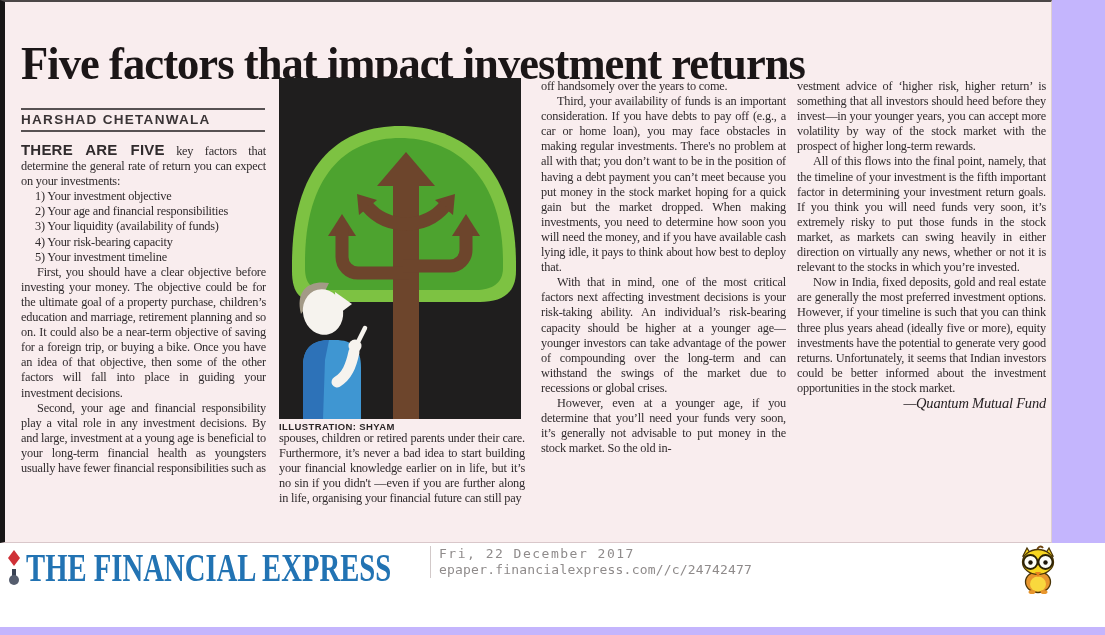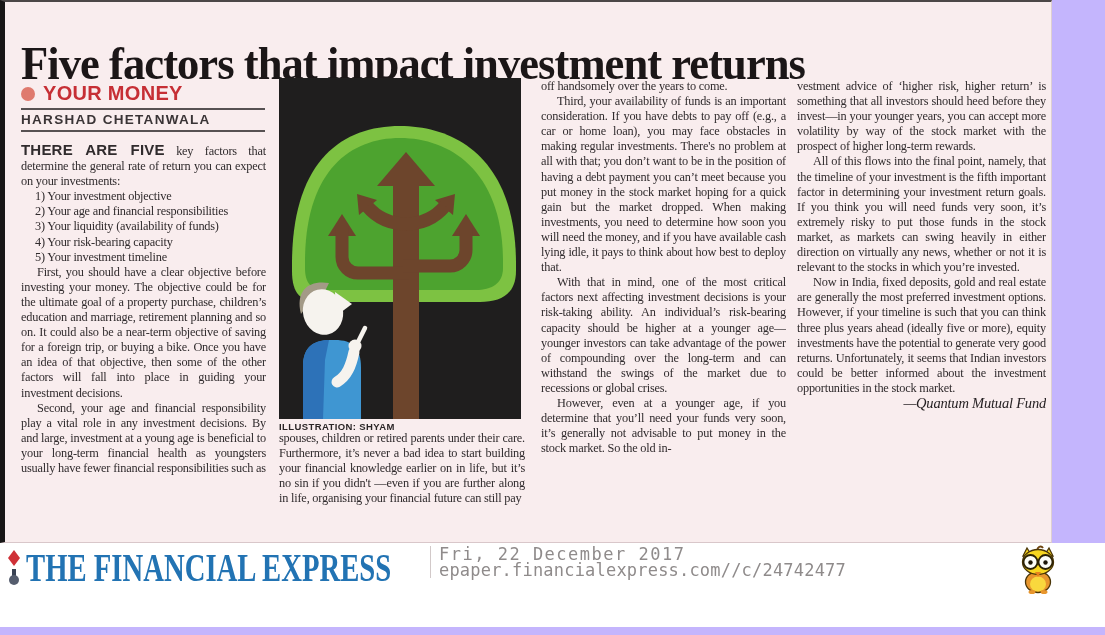--- a/index.html
+++ b/index.html
@@ -36,38 +36,34 @@
   .illo{position:absolute;left:274px;top:76px;width:242px;height:341px;}
   .credit{position:absolute;left:274px;top:419px;width:242px;
         font-size:9.5px;font-weight:bold;letter-spacing:.4px;color:#2b2627;}
   
   .footer{position:absolute;left:0;top:543px;width:1105px;height:84px;background:#ffffff;}
   .emblem{position:absolute;left:7px;top:5px;}
   .masthead{position:absolute;left:26px;top:0;height:48px;display:flex;align-items:center;
         font-family:"Liberation Serif",serif;font-weight:bold;font-size:41px;color:#2273b3;
         white-space:nowrap;transform:scaleX(.70);transform-origin:left center;}
   .pressinfo{position:absolute;left:430px;top:3px;padding-left:8px;border-left:1px solid #d2c9c9;
-        font-family:"DejaVu Sans Mono",monospace;font-size:17px;line-height:16px;color:#8f8b8b;}
+        font-family:"DejaVu Sans Mono",monospace;font-size:13px;line-height:16px;color:#8f8b8b;}
   .pressinfo .date{letter-spacing:1.5px;}
   .pressinfo .url{letter-spacing:.2px;}
   .owl{position:absolute;left:1012px;top:2px;}
 </style>
 </head>
 <body>
 
 <div class="page">
 
   <div class="clip">
 
     <h1 class="headline">Five factors that impact investment returns</h1>
 
-    <div class="kicker">
-      <span class="dot"></span>
-      <span class="lbl">YOUR MONEY</span>
-    </div>
     <div class="rule rule1"></div>
     <div class="byline">HARSHAD CHETANWALA</div>
     <div class="rule rule2"></div>
 
     <div class="col col1">
       <p><span class="lead-bold">THERE ARE FIVE</span><span> key factors that determine the general rate of return you can expect on your investments:</span></p>
       <div class="numlist">
         <div>1) Your investment objective</div>
         <div>2) Your age and financial responsibilities</div>
         <div>3) Your liquidity (availability of funds)</div>

